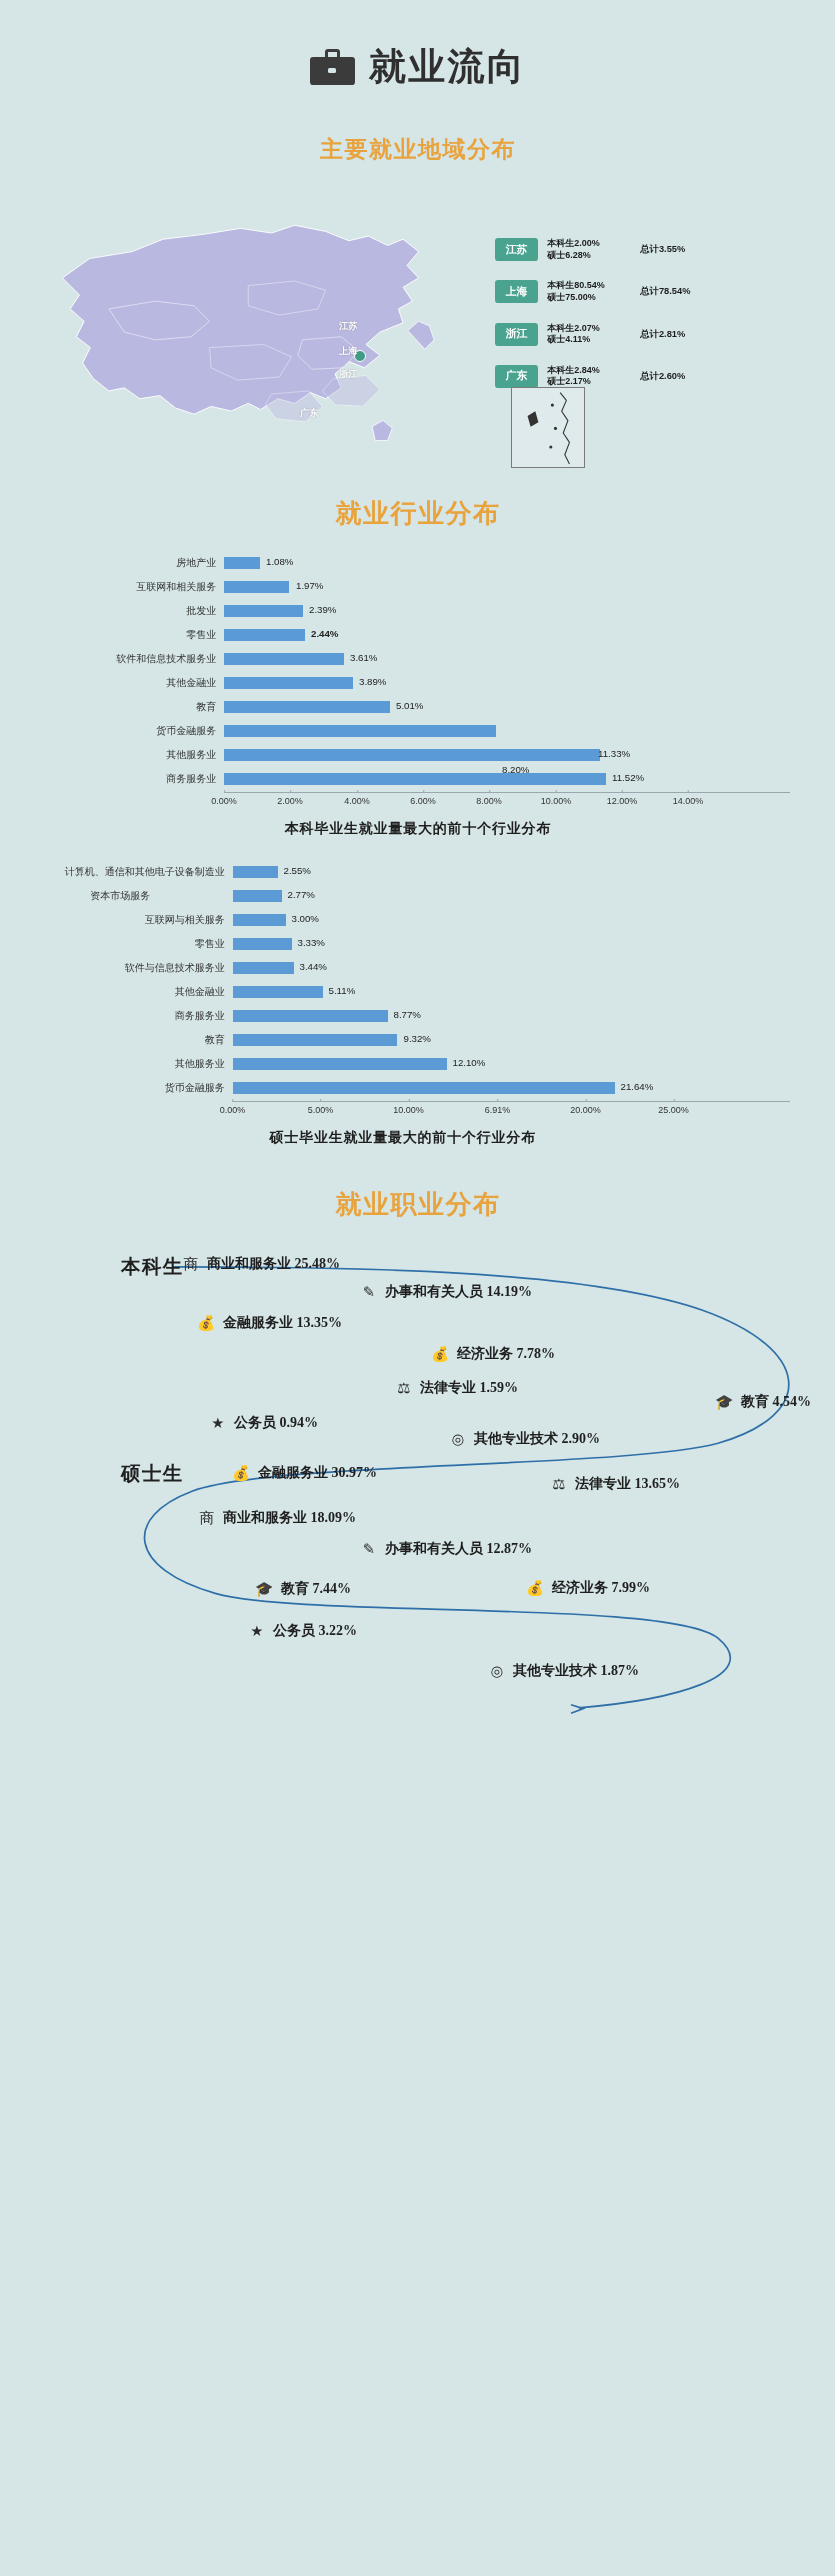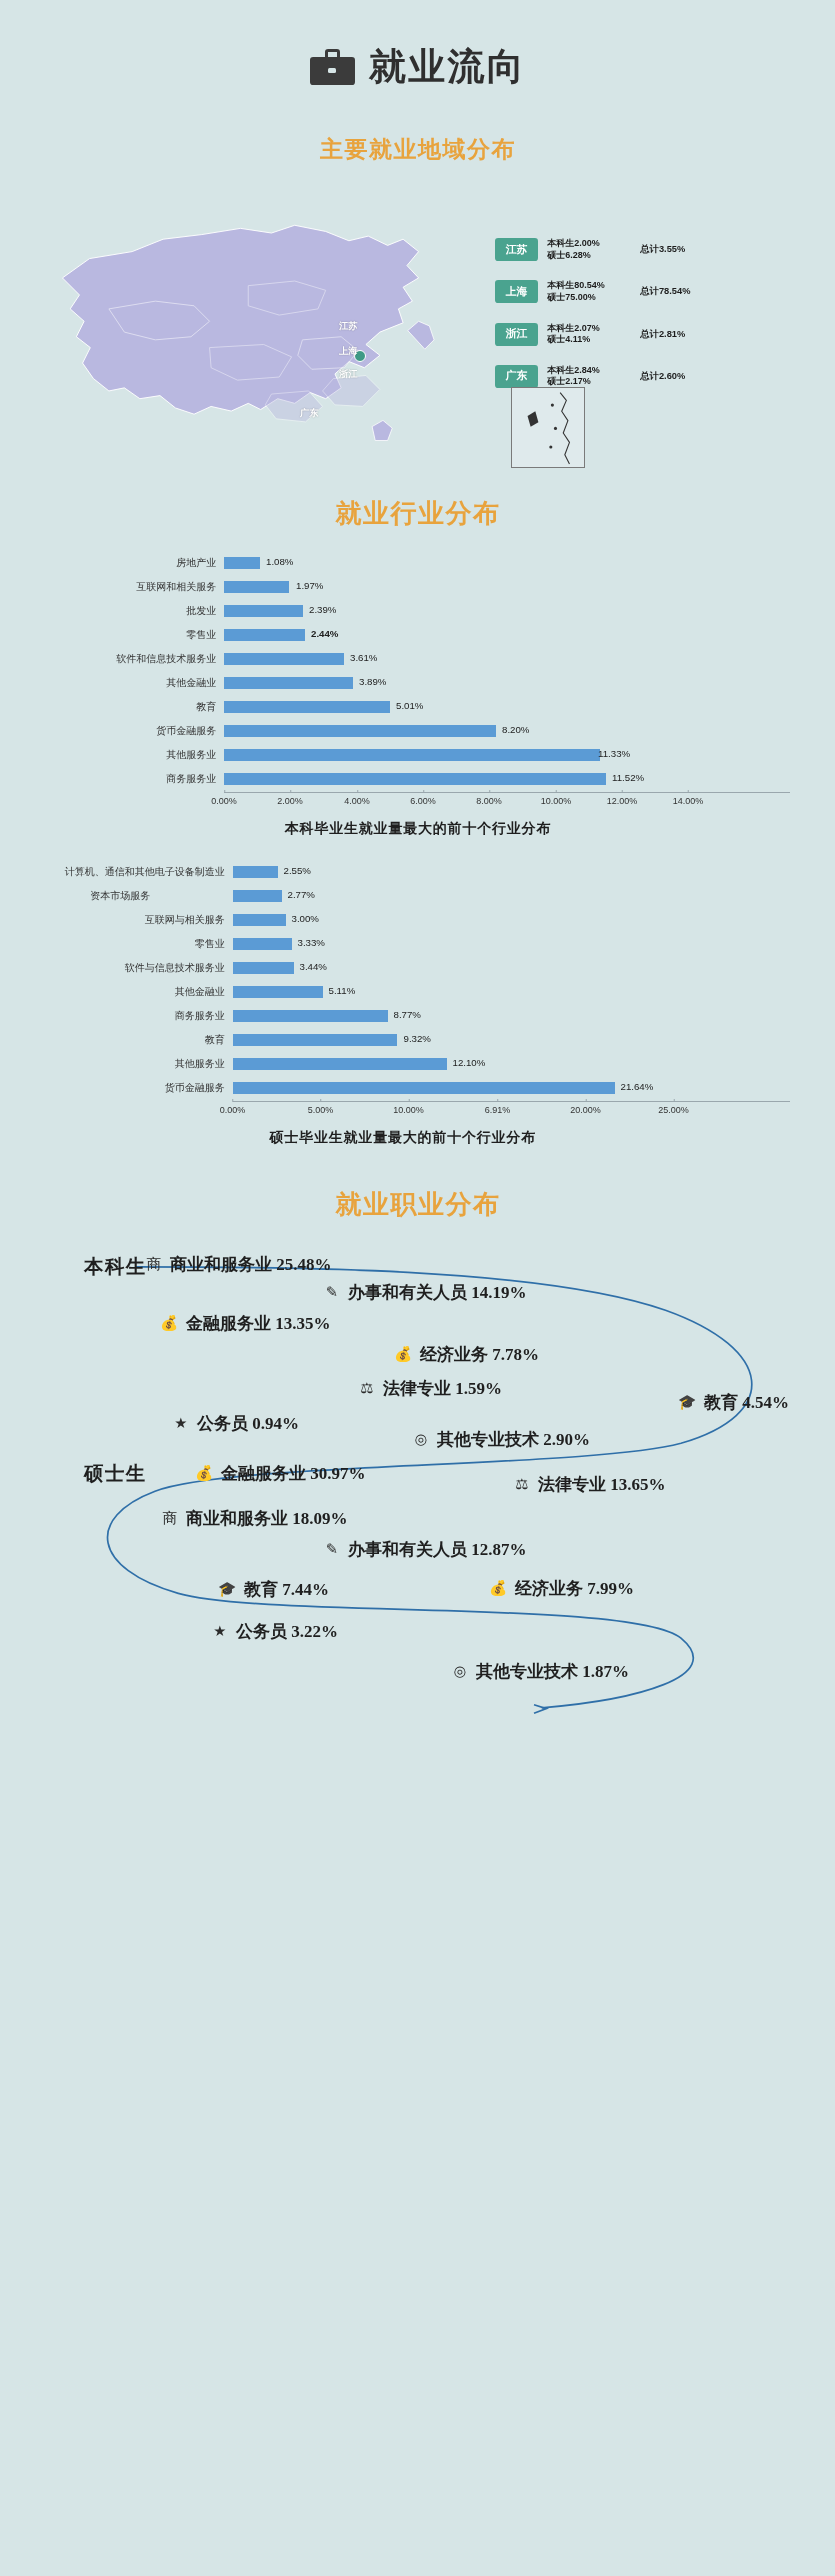--- a/index.html
+++ b/index.html
@@ -113,34 +113,34 @@
     content: ""; position: absolute; left: 50%; top: -3.1px;
     width: 0.8px; height: 3.1px; background: #9aa7ad;
   }
   .chart-caption {
     text-align: center; margin-top: 9.3px;
     font-family: "Liberation Serif", serif; font-weight: bold;
     font-size: 14px; color: #1f1f1f; letter-spacing: 0.8px;
   }
 
   
-  .occ-block { position: relative; height: 495px; margin-top: 14px; }
+  .occ-block { position: relative; height: 495px; margin-top: 14px; margin-left: 37px; }
   .occ-svg { position: absolute; left: 0; top: 0; }
   .occ-group-label {
     position: absolute; font-family: "Liberation Serif", serif;
     font-weight: bold; font-size: 19.4px; color: #1f1f1f; letter-spacing: 1.5px;
   }
   .occ-item { position: absolute; display: flex; align-items: center; gap: 5.4px; }
   .occ-ic {
     width: 21.7px; height: 21.7px; display: flex; align-items: center;
     justify-content: center; font-size: 14.7px; line-height: 1;
   }
   .occ-txt {
     font-family: "Liberation Serif", serif; font-weight: bold;
-    font-size: 17px; color: #1f1f1f; white-space: nowrap;
+    font-size: 14px; color: #1f1f1f; white-space: nowrap;
   }
 </style>
 </head>
 <body>
 
 <div class="page">
 
   <div class="header">
     <div class="briefcase">
       <div class="handle"></div>
@@ -274,21 +274,21 @@
           <div class="bar-label" style="width: 178px;">教育</div>
           <div class="bar-track">
             <div class="bar-fill" style="width: 166px; background: rgb(91, 155, 213);"></div>
             <div class="bar-val" style="left: 172px;">5.01%</div>
           </div>
         </div>
         <div class="bar-row">
           <div class="bar-label" style="width: 178px;">货币金融服务</div>
           <div class="bar-track">
             <div class="bar-fill" style="width: 272px; background: rgb(91, 155, 213);"></div>
-            <div class="bar-val" style="left: 278px;">8.20%</div>
+            <div class="bar-val" style="left: 278px; margin-top: 40px;">8.20%</div>
           </div>
         </div>
         <div class="bar-row">
           <div class="bar-label" style="width: 178px;">其他服务业</div>
           <div class="bar-track">
             <div class="bar-fill" style="width: 376px; background: rgb(91, 155, 213);"></div>
             <div class="bar-val" style="left: 374px;">11.33%</div>
           </div>
         </div>
         <div class="bar-row">

